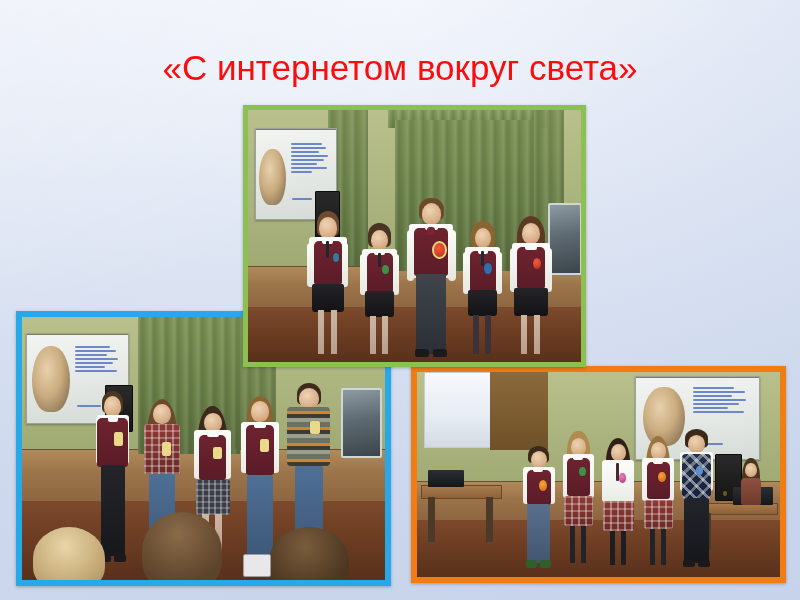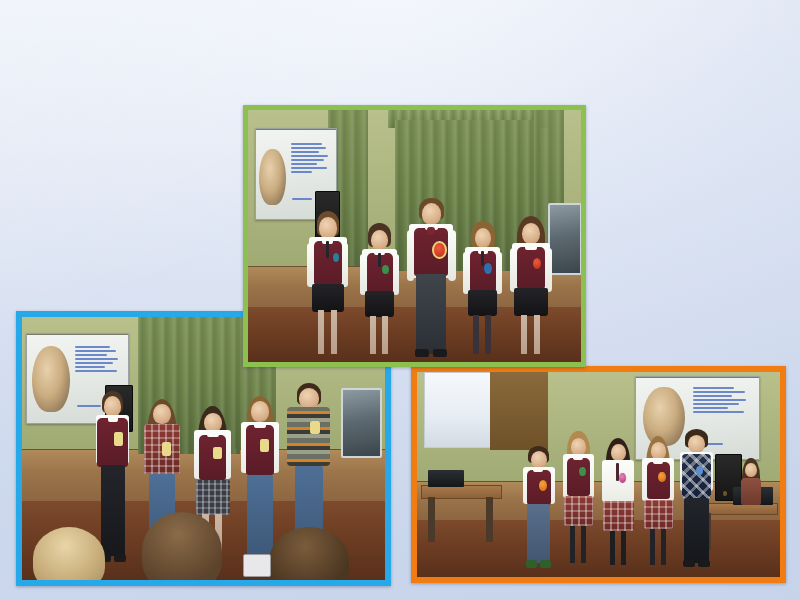--- a/index.html
+++ b/index.html
@@ -289,20 +289,21 @@
     border: 1px solid #9b9ba0;
     border-radius: 2px;
   }
 </style>
 </head>
 <body>
 
 <div class="slide">
   <div class="slide-bg-sheen"></div>
 
+  <div class="title">«С интернетом вокруг света»</div>
 
   <div class="photo photo-green">
     <div class="scene">
       <div class="wall" style="height:76%;"></div>
       <div class="wainscot" style="top:62%;height:18%;"></div>
       <div class="floor" style="height:22%;"></div>
 
       <div class="valance" style="left:42%;top:0;width:48%;height:7%;"></div>
       <div class="curtain" style="left:44%;top:4%;width:44%;height:60%;"></div>
       <div class="curtain" style="left:24%;top:0;width:12%;height:62%;opacity:0.95;"></div>

